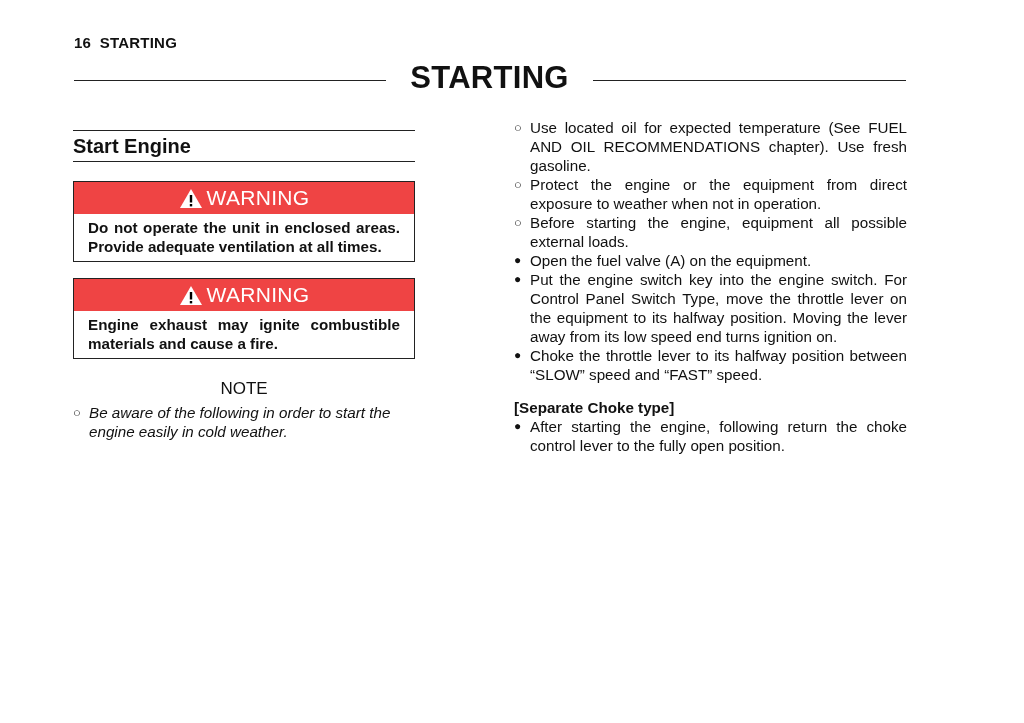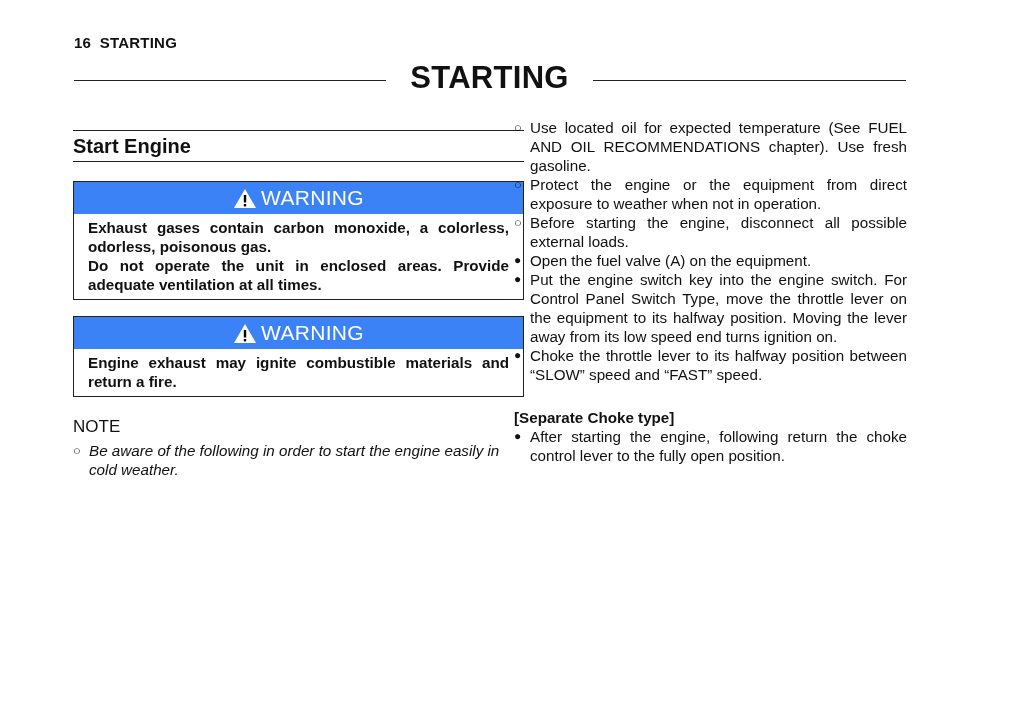--- a/index.html
+++ b/index.html
@@ -5,40 +5,40 @@
   html, body { margin: 0; padding: 0; background: #ffffff; }
   body { width: 1024px; height: 723px; position: relative; overflow: hidden;
          font-family: "Liberation Sans", sans-serif; color: #111111; }
   .page-header { position: absolute; left: 74px; top: 34px; font-weight: bold; font-size: 15px; letter-spacing: 0.2px; }
   .title-rule { position: absolute; top: 80px; height: 0; border-top: 1.5px solid #222; }
   .title-rule.left { left: 74px; width: 312px; }
   .title-rule.right { left: 593px; width: 313px; }
   .page-title { position: absolute; left: 386px; width: 207px; top: 60px; text-align: center;
                 font-weight: bold; font-size: 31px; letter-spacing: 0.3px; }
 
-  .col-left { position: absolute; left: 73px; top: 130px; width: 451px; }
+  .col-left { position: absolute; left: 73px; top: 130px; width: 342px; }
   .section-rule { border-top: 1.2px solid #222; height: 0; }
   .section-title { font-weight: bold; font-size: 20px; padding: 4px 0 3px 0; line-height: 23px; }
 
   .warning-box { border: 1.5px solid #222; margin-top: 19px; }
-  .warning-head { background: #3b82f6; color: #fff; height: 32px; display: flex; align-items: center;
+  .warning-head { background: #ef4444; color: #fff; height: 32px; display: flex; align-items: center;
                   justify-content: center; font-size: 21px; font-weight: normal; letter-spacing: 0.3px; }
   .warning-head svg { width: 24px; height: 21px; margin-right: 4px; }
   .warning-body { padding: 4px 14px 5px 14px; font-weight: bold; font-size: 15.2px; line-height: 19px; text-align: justify; }
   .warning-body p { margin: 0; text-align: justify; text-align-last: left; }
 
-  .note-title { text-align: left; font-size: 17px; margin-top: 19px; line-height: 22px; }
+  .note-title { text-align: center; font-size: 17px; margin-top: 19px; line-height: 22px; }
   .note-item { display: flex; font-style: italic; font-size: 15.2px; line-height: 19px; margin-top: 3px; }
   .bullet { flex: 0 0 16px; font-style: normal; font-size: 13px; line-height: 19px; }
   .bullet.dot { font-size: 12px; }
 
   .col-right { position: absolute; left: 514px; top: 118px; width: 393px; font-size: 15.2px; line-height: 19px; }
   .ri { display: flex; }
   .ri .txt { flex: 1; text-align: justify; text-align-last: left; }
-  .subhead { font-weight: bold; margin-top: 24px; }
+  .subhead { font-weight: bold; margin-top: 14px; }
   .para { text-indent: 14px; }
   .para b { font-weight: bold; }
 </style>
 </head>
 <body>
 
 <div class="page-header">
   <span>16</span>&nbsp;
   <span>STARTING</span>
 </div>
@@ -55,36 +55,35 @@
   <div class="warning-box">
     <div class="warning-head">
       <svg viewBox="0 0 24 21">
         <polygon points="12,1 23,20 1,20" fill="#fff"></polygon>
         <rect x="10.8" y="7" width="2.4" height="7.5" fill="#000"></rect>
         <rect x="10.8" y="16" width="2.4" height="2.4" fill="#000"></rect>
       </svg>
       <span>WARNING</span>
     </div>
     <div class="warning-body">
-      <p>Exhaust gases contain carbon monoxide, a colorless, odorless, poisonous gas.</p>
       <p>Do not operate the unit in enclosed areas. Provide adequate ventilation at all times.</p>
     </div>
   </div>
 
   <div class="warning-box" style="margin-top:16px;">
     <div class="warning-head">
       <svg viewBox="0 0 24 21">
         <polygon points="12,1 23,20 1,20" fill="#fff"></polygon>
         <rect x="10.8" y="7" width="2.4" height="7.5" fill="#000"></rect>
         <rect x="10.8" y="16" width="2.4" height="2.4" fill="#000"></rect>
       </svg>
       <span>WARNING</span>
     </div>
     <div class="warning-body">
-      <p>Engine exhaust may ignite combustible materials and return a fire.</p>
+      <p>Engine exhaust may ignite combustible materials and cause a fire.</p>
     </div>
   </div>
 
   <div class="note-title">NOTE</div>
   <div class="note-item">
     <span class="bullet">○</span>
     <span>Be aware of the following in order to start the engine easily in cold weather.</span>
   </div>
 </div>
 
@@ -92,21 +91,21 @@
   <div class="ri">
     <span class="bullet">○</span>
     <span class="txt">Use located oil for expected temperature (See FUEL AND OIL RECOMMENDATIONS chapter). Use fresh gasoline.</span>
   </div>
   <div class="ri">
     <span class="bullet">○</span>
     <span class="txt">Protect the engine or the equipment from direct exposure to weather when not in operation.</span>
   </div>
   <div class="ri">
     <span class="bullet">○</span>
-    <span class="txt">Before starting the engine, disconnect all possible external loads.</span>
+    <span class="txt">Before starting the engine, equipment all possible external loads.</span>
   </div>
   <div class="ri">
     <span class="bullet dot">●</span>
     <span class="txt">Open the fuel valve (A) on the equipment.</span>
   </div>
   <div class="ri">
     <span class="bullet dot">●</span>
     <span class="txt">Put the engine switch key into the engine switch. For Control Panel Switch Type, move the throttle lever on the equipment to its halfway position. Moving the lever away from its low speed end turns ignition on.</span>
   </div>
   <div class="ri">

